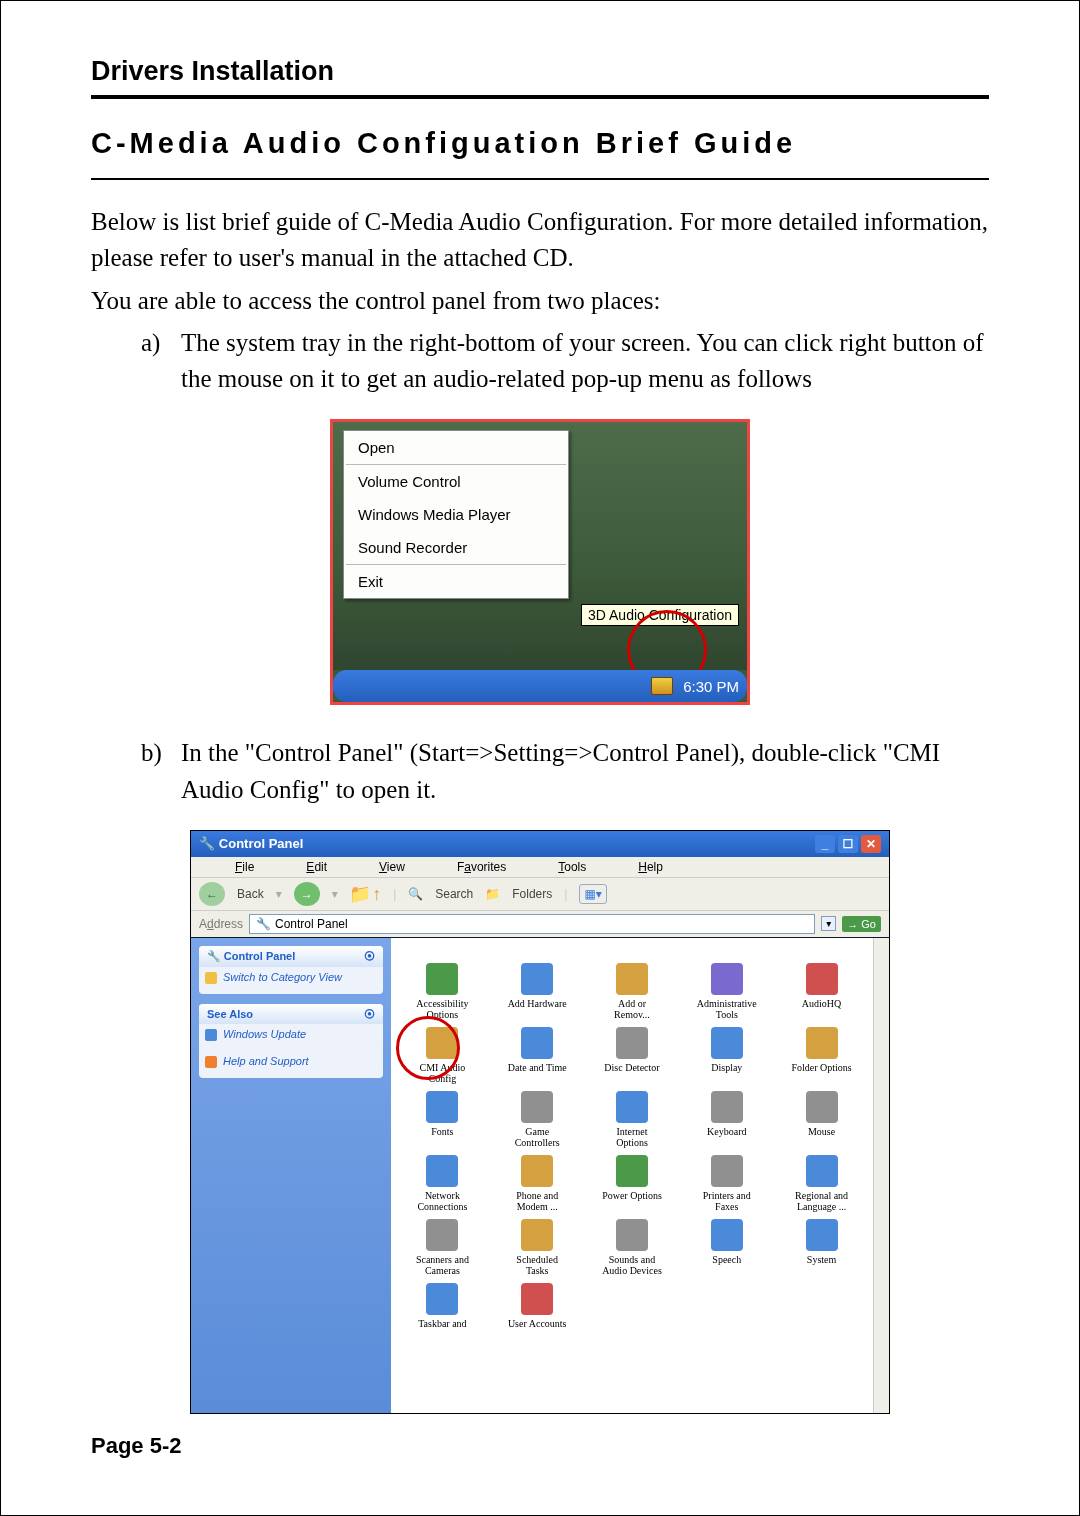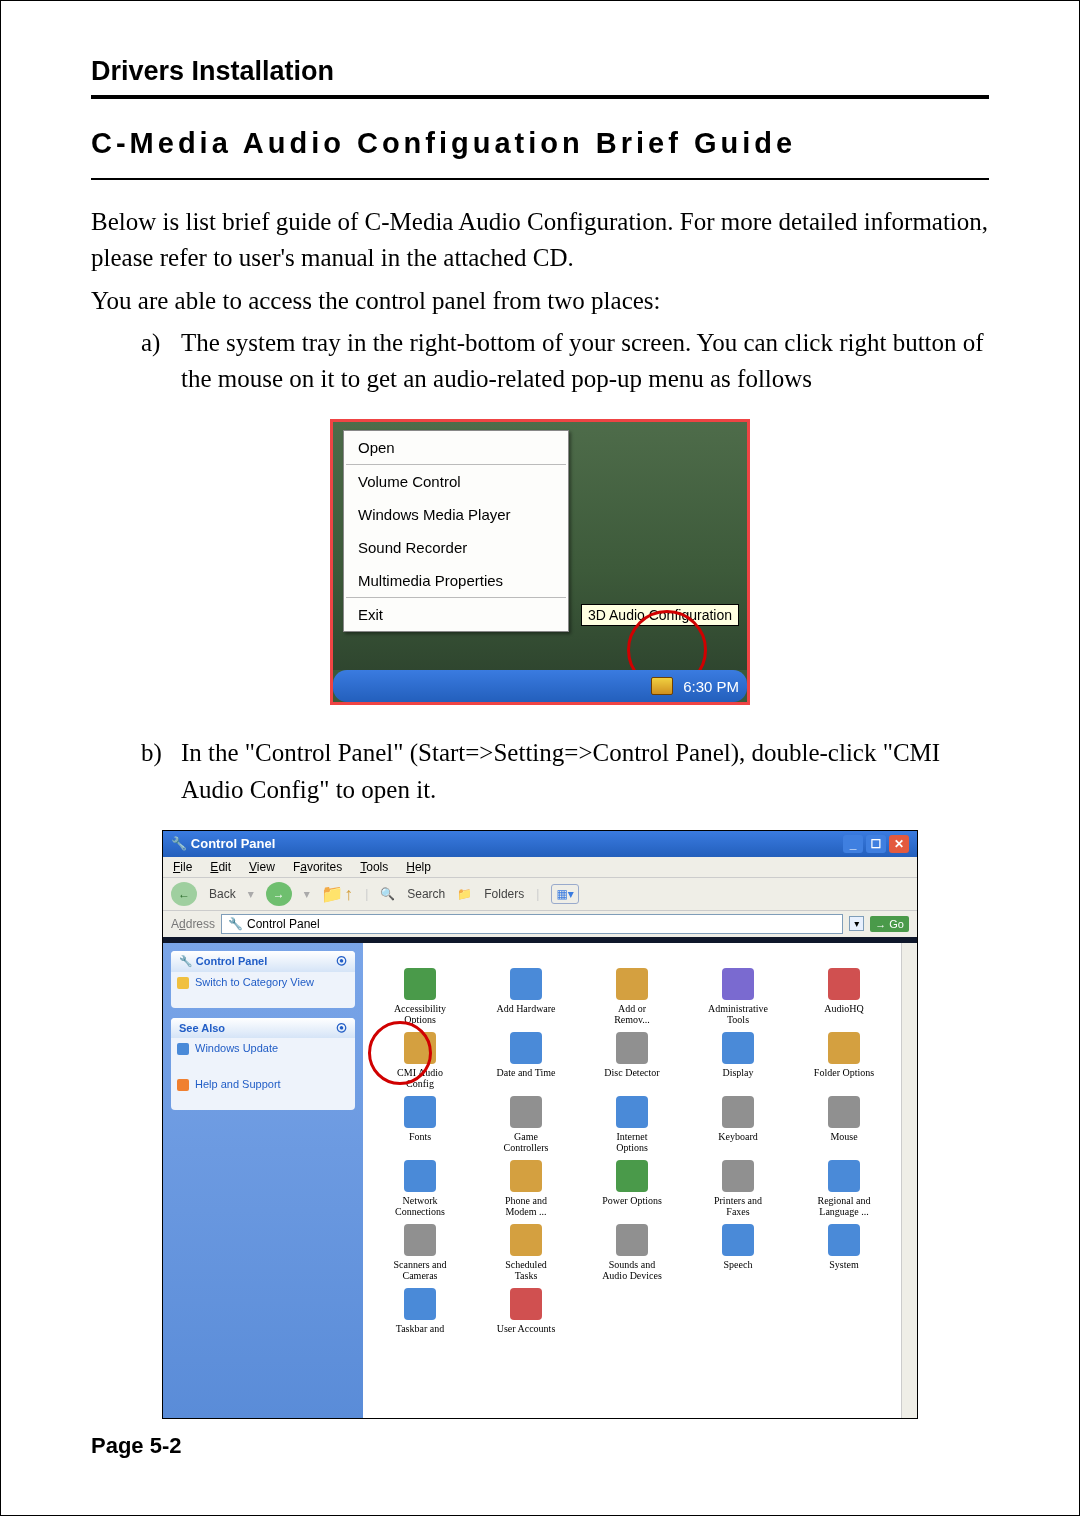--- a/index.html
+++ b/index.html
@@ -128,21 +128,21 @@
     width: 80px; height: 80px;
     border: 3px solid #d00000;
     border-radius: 50%;
     right: 40px;
     bottom: -20px;
     pointer-events: none;
   }
   
   .fig2 {
     display: inline-block;
-    width: 756px;
+    width: 700px;
     border: 1px solid #000;
     font-family: Tahoma, Arial, sans-serif;
     font-size: 12px;
     text-align: left;
     background: #ece9d8;
   }
   .tb-title {
     background: linear-gradient(180deg,#3a7be0,#235fbc);
     color: #fff;
     font-weight: bold;
@@ -164,21 +164,21 @@
   .win-min{background:#3f7fe0;}
   .win-max{background:#3f7fe0;}
   .win-close{background:#e35a3f;}
   .menubar {
     background: #efeee7;
     padding: 3px 10px;
     display: flex;
     gap: 18px;
     border-bottom: 1px solid #ccc;
   }
-  .menubar span { position:relative; }
+  .menubar span { position:relative;margin-left:34px; }
   .menubar span u{ text-decoration: underline; }
   .toolbar {
     background: #efeee7;
     padding: 4px 8px;
     display: flex;
     align-items: center;
     gap: 12px;
     border-bottom: 1px solid #ccc;
   }
   .tb-icon {
@@ -189,21 +189,21 @@
   .tb-fwd{background:#6fbf6f;color:#fff;}
   .tb-up{color:#d4a040;font-size:18px;}
   .tb-text{color:#444;}
   .tb-search{color:#3a6;}
   .tb-folders{color:#d4a040;}
   .tb-views{border:1px solid #9ac;border-radius:3px;padding:2px 4px;color:#3a7be0;}
   .addrbar {
     background:#efeee7;
     display:flex;align-items:center;
     padding:3px 8px;gap:6px;
-    border-bottom:6px solid #0f172a;
+    border-bottom:1px solid #0f172a;
   }
   .addrbar .lbl{color:#777;}
   .addrfield{
     flex:1;background:#fff;border:1px solid #7f9db9;padding:2px 6px;
     display:flex;align-items:center;gap:4px;
   }
   .addr-dd{border:1px solid #7f9db9;background:#e8f0fe;padding:1px 4px;font-size:10px;}
   .go-btn{background:#4a9a4a;color:#fff;border-radius:2px;padding:2px 5px;font-size:11px;}
   .cp-body {
     display:flex;height:475px;
@@ -221,21 +221,21 @@
     overflow:hidden;
     font-size:11px;
   }
   .side-box .hdr{
     background:linear-gradient(180deg,#fff,#d5e4f7);
     color:#215dc6;font-weight:bold;
     padding:4px 8px;
     display:flex;justify-content:space-between;align-items:center;
   }
   .side-box .lnk{
-    color:#215dc6;padding:4px 8px 20px 24px;position:relative;
+    color:#215dc6;padding:4px 8px 11px 24px;position:relative;font-style:italic;
   }
   .side-box .lnk::before{
     content:'';position:absolute;left:6px;top:5px;width:12px;height:12px;
     background:#f0c040;border-radius:2px;
   }
   .side-box .lnk.blue::before{background:#4a8ad8;}
   .side-box .lnk.orange::before{background:#f08030;}
   .cp-main {
     flex:1;
     padding: 25px 6px;
@@ -299,21 +299,20 @@
 
 <div class="fig-wrap">
   <div class="fig1">
     <div class="desktop">
       <div class="popup">
         <div class="mi">Open</div>
         <div class="sep"></div>
         <div class="mi">Volume Control</div>
         <div class="mi">Windows Media Player</div>
         <div class="mi">Sound Recorder</div>
-        <div class="mi">Multimedia Properties</div>
         <div class="sep"></div>
         <div class="mi">Exit</div>
       </div>
       <div class="tooltip">3D Audio Configuration</div>
       <div class="circle"></div>
     </div>
     <div class="taskbar">
       <div class="tray-icon"></div>
       <span>6:30 PM</span>
     </div>

